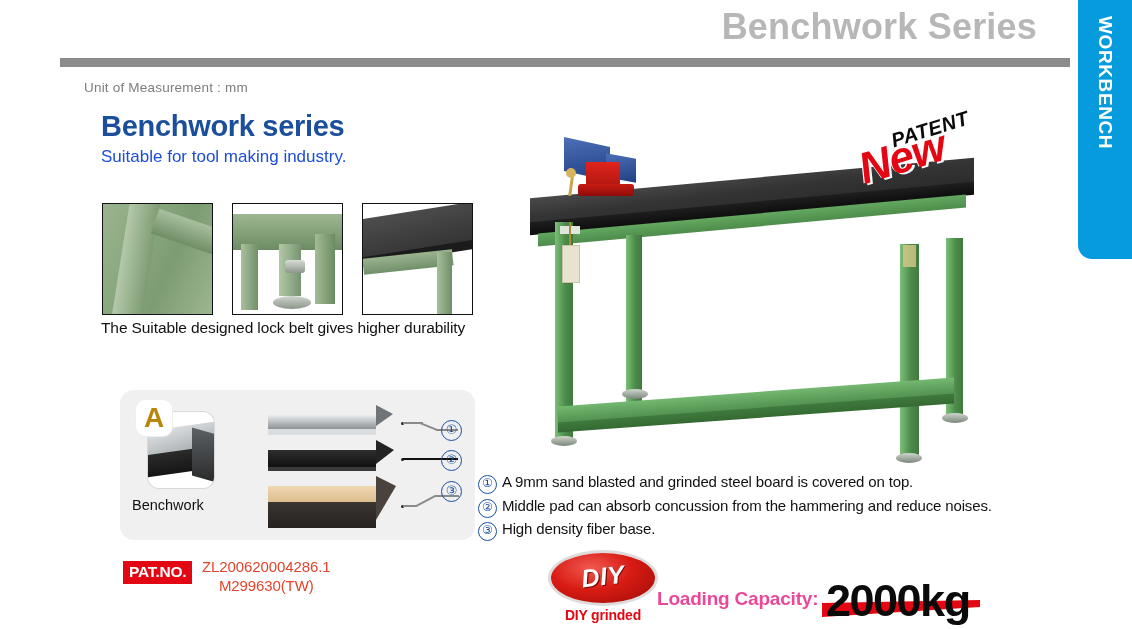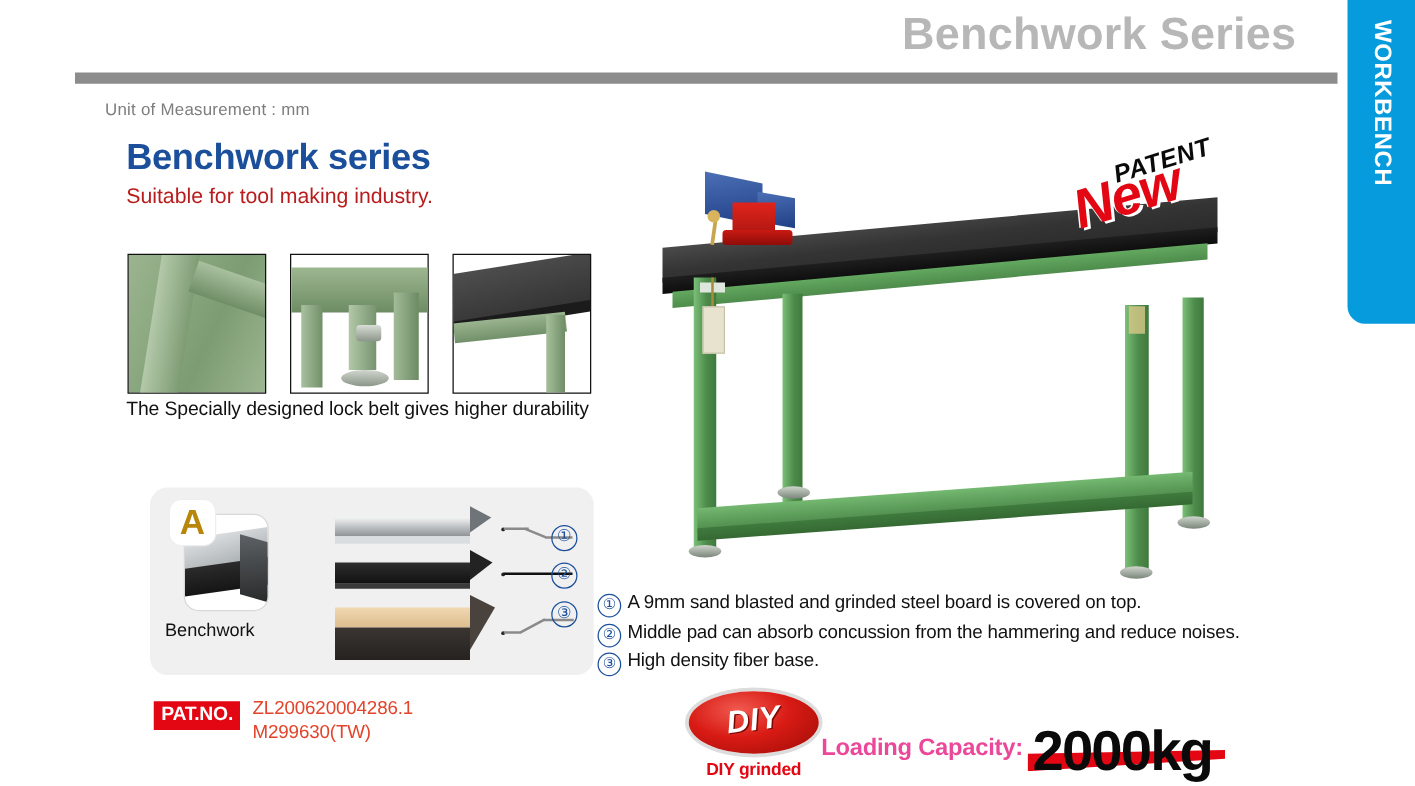--- a/index.html
+++ b/index.html
@@ -53,21 +53,21 @@
     color:#fff;font-size:19px;font-weight:bold;letter-spacing:.6px;
   }
 
   
   .bw-title{
     position:absolute;left:101px;top:110px;
     font-size:29px;font-weight:bold;color:#1b4f9c;letter-spacing:-.3px;
   }
   .bw-sub{
     position:absolute;left:101px;top:147px;
-    font-size:17px;color:#b91c1c;letter-spacing:0;
+    font-size:17px;color:#1d4ed8;letter-spacing:0;
   }
 
   
   .thumbs{position:absolute;left:102px;top:203px;display:flex;gap:19px;}
   .thumb{
     width:111px;height:112px;border:1.5px solid #111;
     box-sizing:border-box;overflow:hidden;position:relative;background:#fff;
   }
   
   .t1{background:linear-gradient(115deg,#9ab48f 0%,#89a77e 35%,#7d9c73 60%,#9cb691 100%);}
@@ -187,21 +187,21 @@
   }
   .desc-row .t{font-size:15px;color:#111;line-height:18px;letter-spacing:-.15px;}
 
   
   .patno-badge{
     position:absolute;left:123px;top:561px;
     background:#e30613;color:#fff;font-weight:bold;font-size:15.5px;
     padding:2px 6px 3px 6px;letter-spacing:-.2px;
   }
   .patno-vals{position:absolute;left:202px;top:557px;}
-  .patno-vals div{font-size:15px;color:#e2442c;line-height:19px;letter-spacing:-.1px;}
+  .patno-vals div{font-size:15px;color:#e2442c;line-height:19px;letter-spacing:-.1px;text-align:center;}
 
   
   .diy-wrap{position:absolute;left:548px;top:553px;width:110px;text-align:center;}
   .diy-oval{
     position:relative;width:104px;height:50px;margin:0 auto;
     border-radius:50%;
     background:radial-gradient(ellipse at 38% 30%,#f05a50 0%,#d81b14 45%,#9d0b07 100%);
     box-shadow:0 0 0 3px #dcdcdc;
   }
   .diy-txt{
@@ -333,21 +333,21 @@
       <div class="foot"></div>
     </div>
     <div class="thumb t3">
       <div class="top"></div>
       <div class="edge"></div>
       <div class="apron"></div>
       <div class="leg"></div>
     </div>
   </div>
 
-  <div class="thumb-caption">The Specially designed lock belt gives higher durability</div>
+  <div class="thumb-caption">The Suitable designed lock belt gives higher durability</div>
 
   <div class="layer-panel">
 
     <div class="corner-photo">
       <div class="steel"></div>
       <div class="blk"></div>
       <div class="side"></div>
     </div>
     <div class="badge-A">A</div>
     <div class="bw-label">Benchwork</div>

